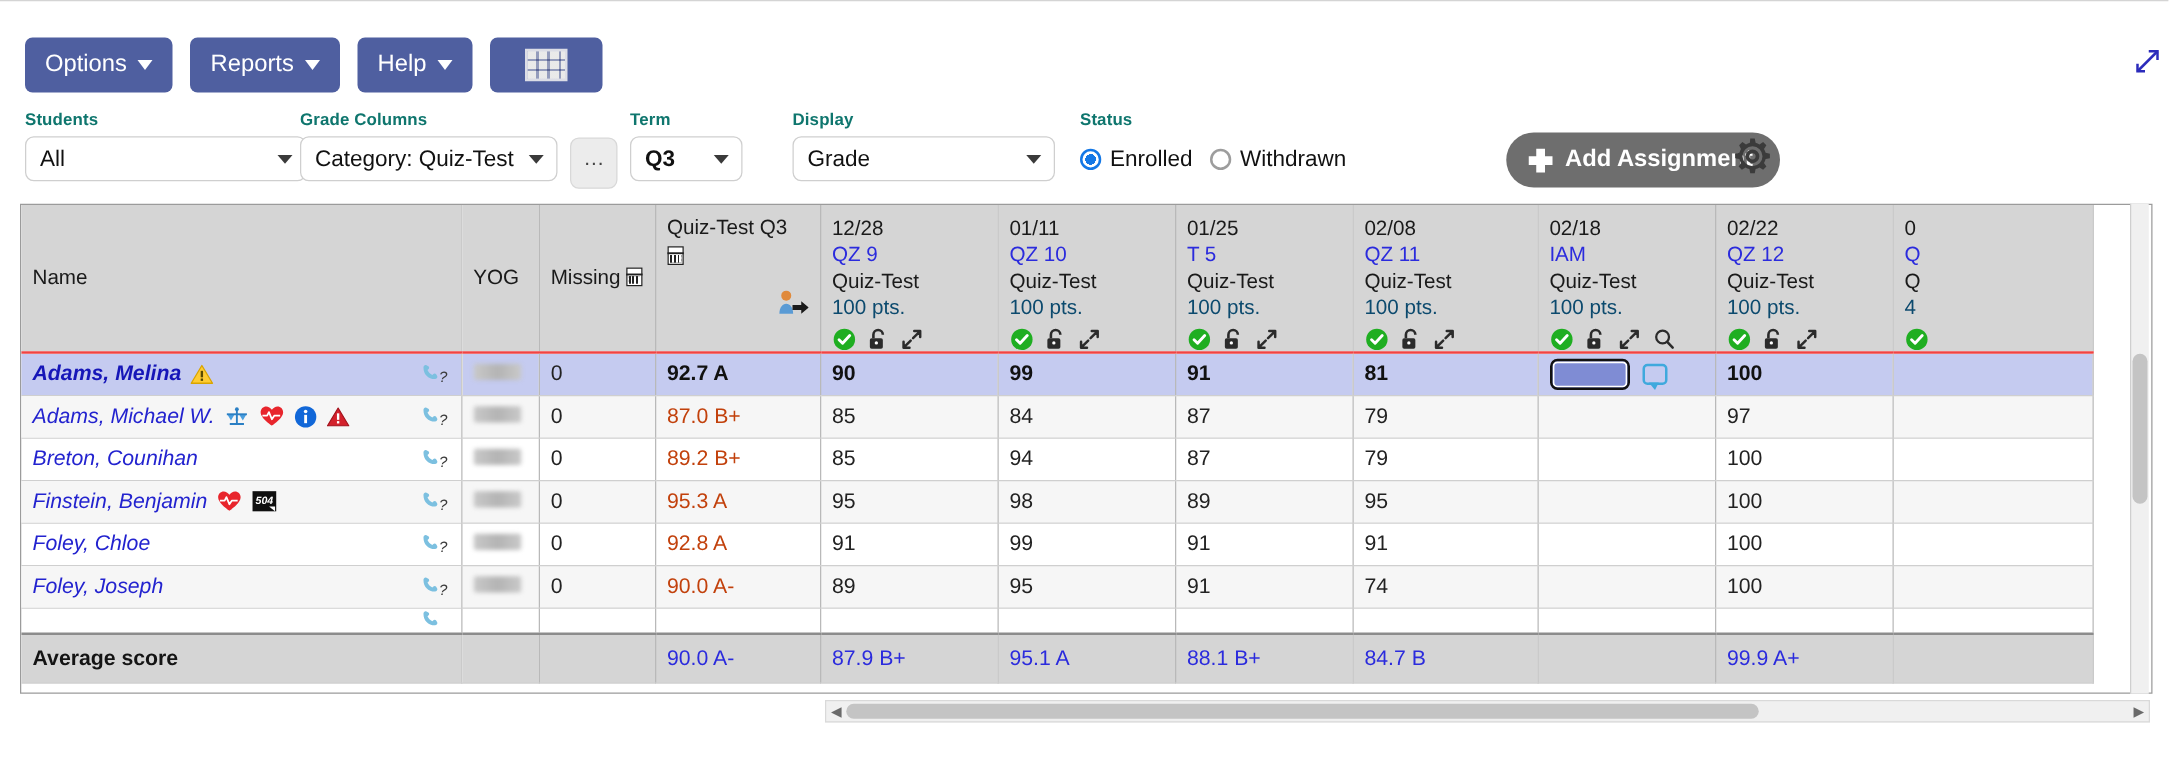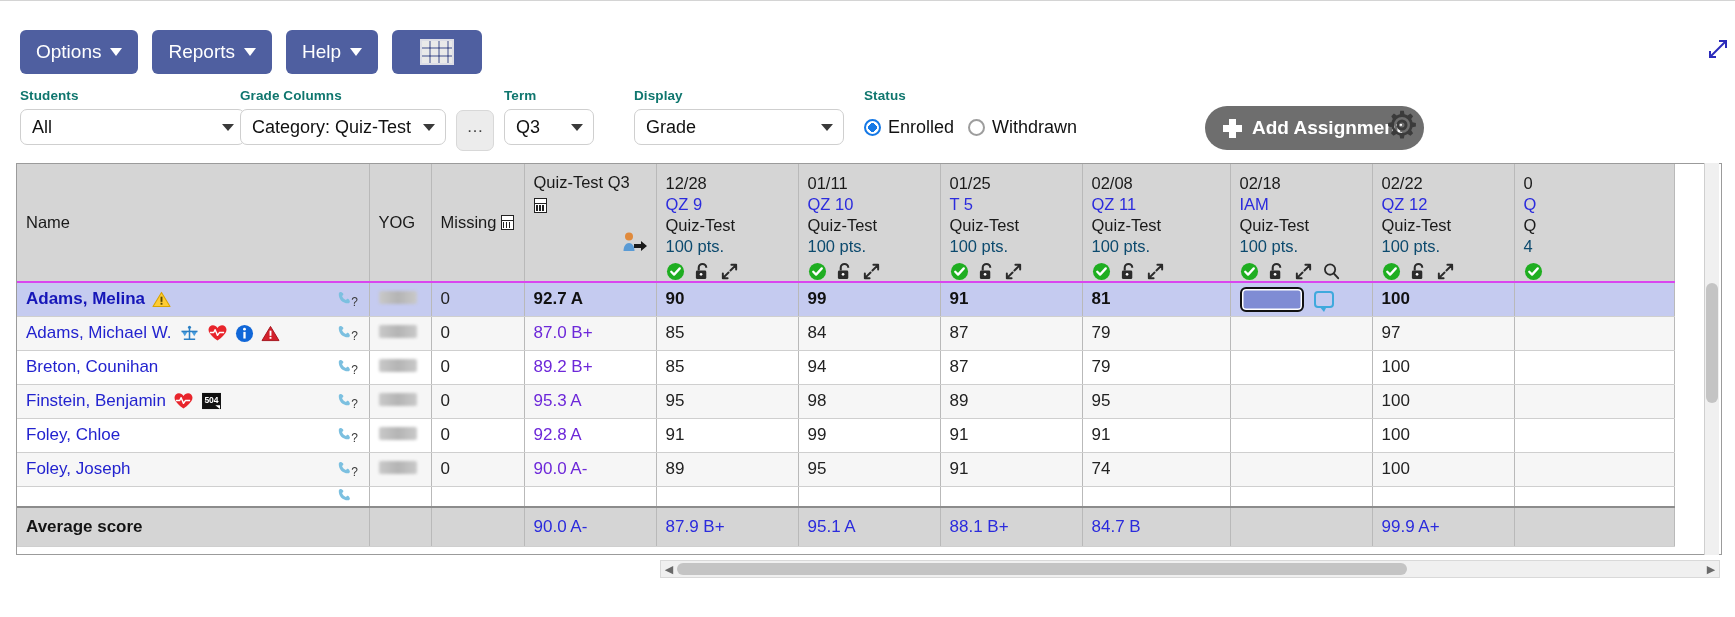--- a/index.html
+++ b/index.html
@@ -230,21 +230,21 @@
     padding: 0 9px;
     text-align: left;
     vertical-align: middle;
     box-sizing: border-box;
     font-weight: normal;
     overflow: hidden;
     white-space: nowrap;
   }
   table.grid thead th {
     background: #d5d5d5;
-    border-bottom: 2px solid #d946ef;
+    border-bottom: 2px solid #ef4444;
     vertical-align: top;
     height: 113px;
     padding-top: 9px;
     color: #1a1a1a;
     font-size: 16.5px;
   }
   .th-name, .th-yog, .th-missing {
     vertical-align: middle !important;
     padding-top: 0 !important;
   }
@@ -287,20 +287,21 @@
   tbody tr.alt td { background: #f6f6f6; }
   tbody tr.sel td { background: #c5cbf0; }
   tbody tr.sel td.name-cell a { color: #1616b8; font-weight: bold; }
   tbody tr.sel td.grade-cell,
   tbody tr.sel td.score-cell { font-weight: bold; color: #111; }
 
   td.name-cell {
     font-size: 17px;
     position: relative;
     padding-right: 4px;
+    font-style: italic;
   }
   td.name-cell .name-inner {
     display: flex;
     align-items: center;
     gap: 7px;
     width: 100%;
   }
   td.name-cell a {
     color: #2323cf;
     text-decoration: none;
@@ -309,21 +310,21 @@
   }
   .name-spacer { flex: 1 1 auto; }
 
   .yog-bar {
     display: inline-block;
     width: 38px; height: 13px;
     border-radius: 2px;
     background: linear-gradient(to right, #c9c9c9, #b4b4b4, #c9c9c9);
     filter: blur(1.6px);
   }
-  td.grade-cell { font-weight: bold; color: #6d28d9; font-size: 17px; }
+  td.grade-cell { font-weight: bold; color: #c2410c; font-size: 17px; }
 
   tfoot td {
     background: #d5d5d5;
     border-top: 2px solid #8c8c8c;
     height: 40px;
     font-size: 17px;
     color: #2b2bdd;
     font-weight: bold;
   }
   tfoot td.avg-label { color: #141414; font-weight: bold; }
@@ -463,21 +464,21 @@
         <span class="chev"></span>
       </div>
     </div>
 
     <div class="field" style="left:436px; top:22px;">
       <div class="ellipsis-btn">…</div>
     </div>
 
     <div class="field" style="left:484px; width:110px;">
       <span class="field-label">Term</span>
-      <div class="select" style="width:90px;">
+      <div class="select" style="width:90px;font-weight:bold;">
         <span>Q3</span>
         <span class="chev"></span>
       </div>
     </div>
 
     <div class="field" style="left:614px; width:210px;">
       <span class="field-label">Display</span>
       <div class="select" style="width:210px;">
         <span>Grade</span>
         <span class="chev"></span>

